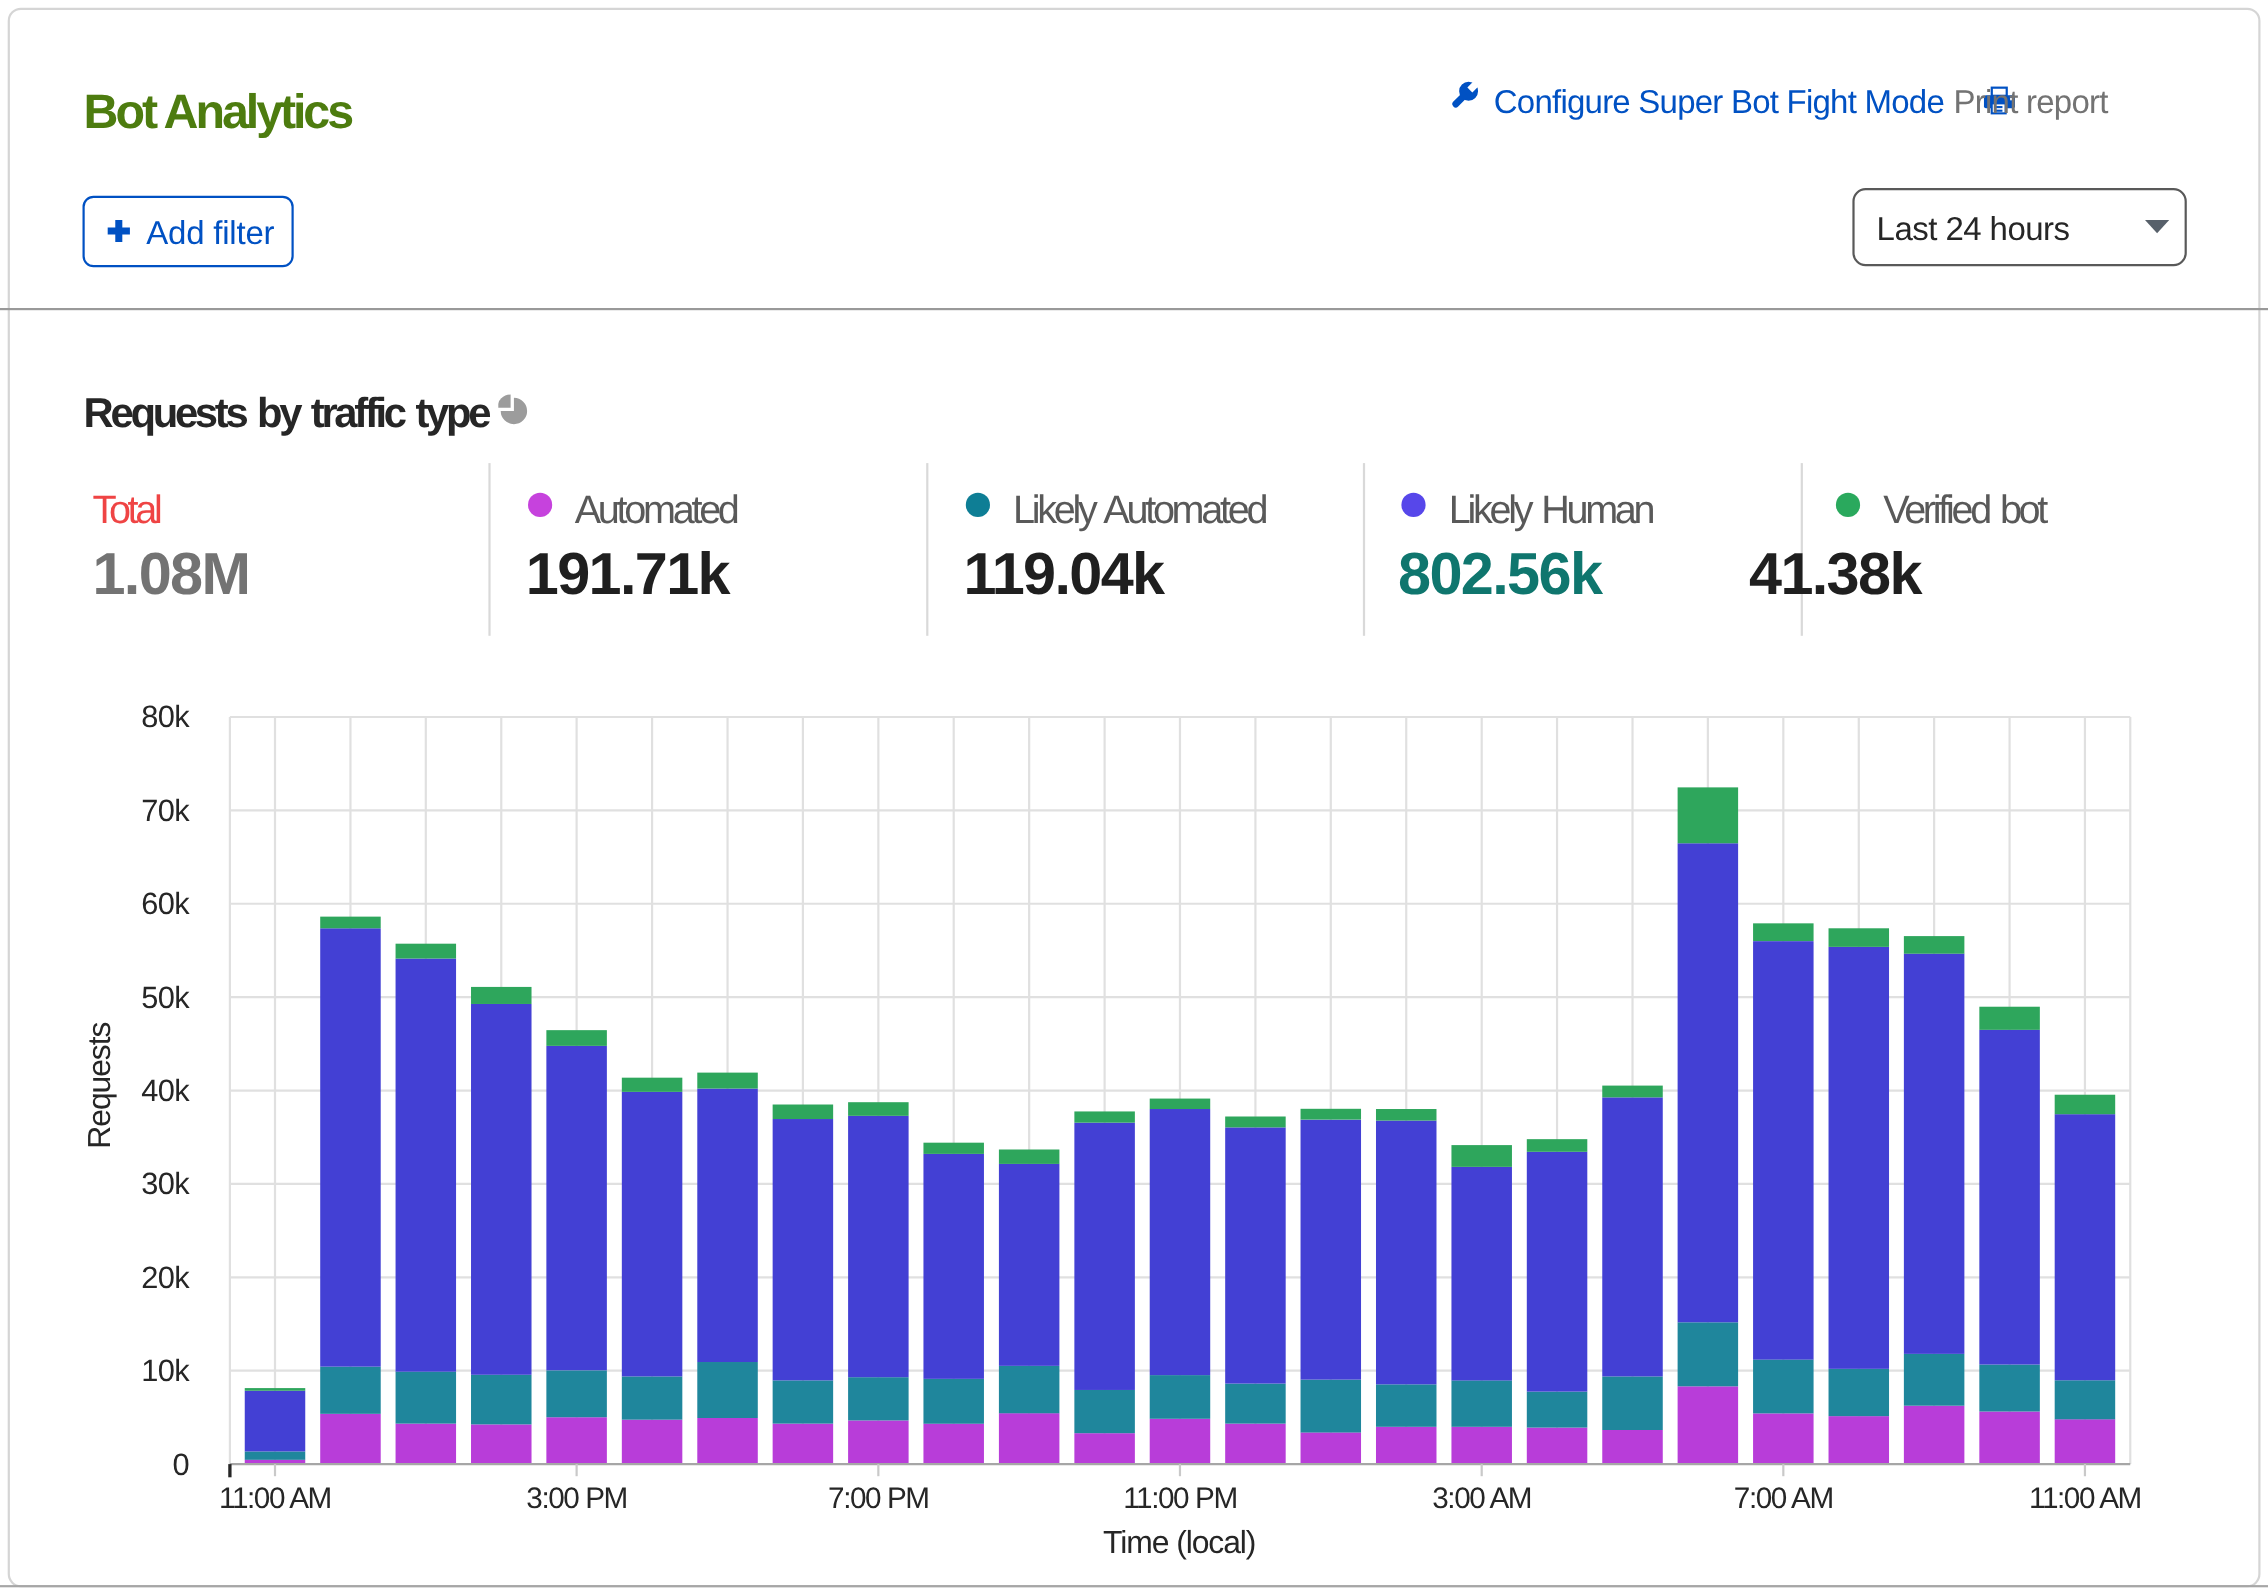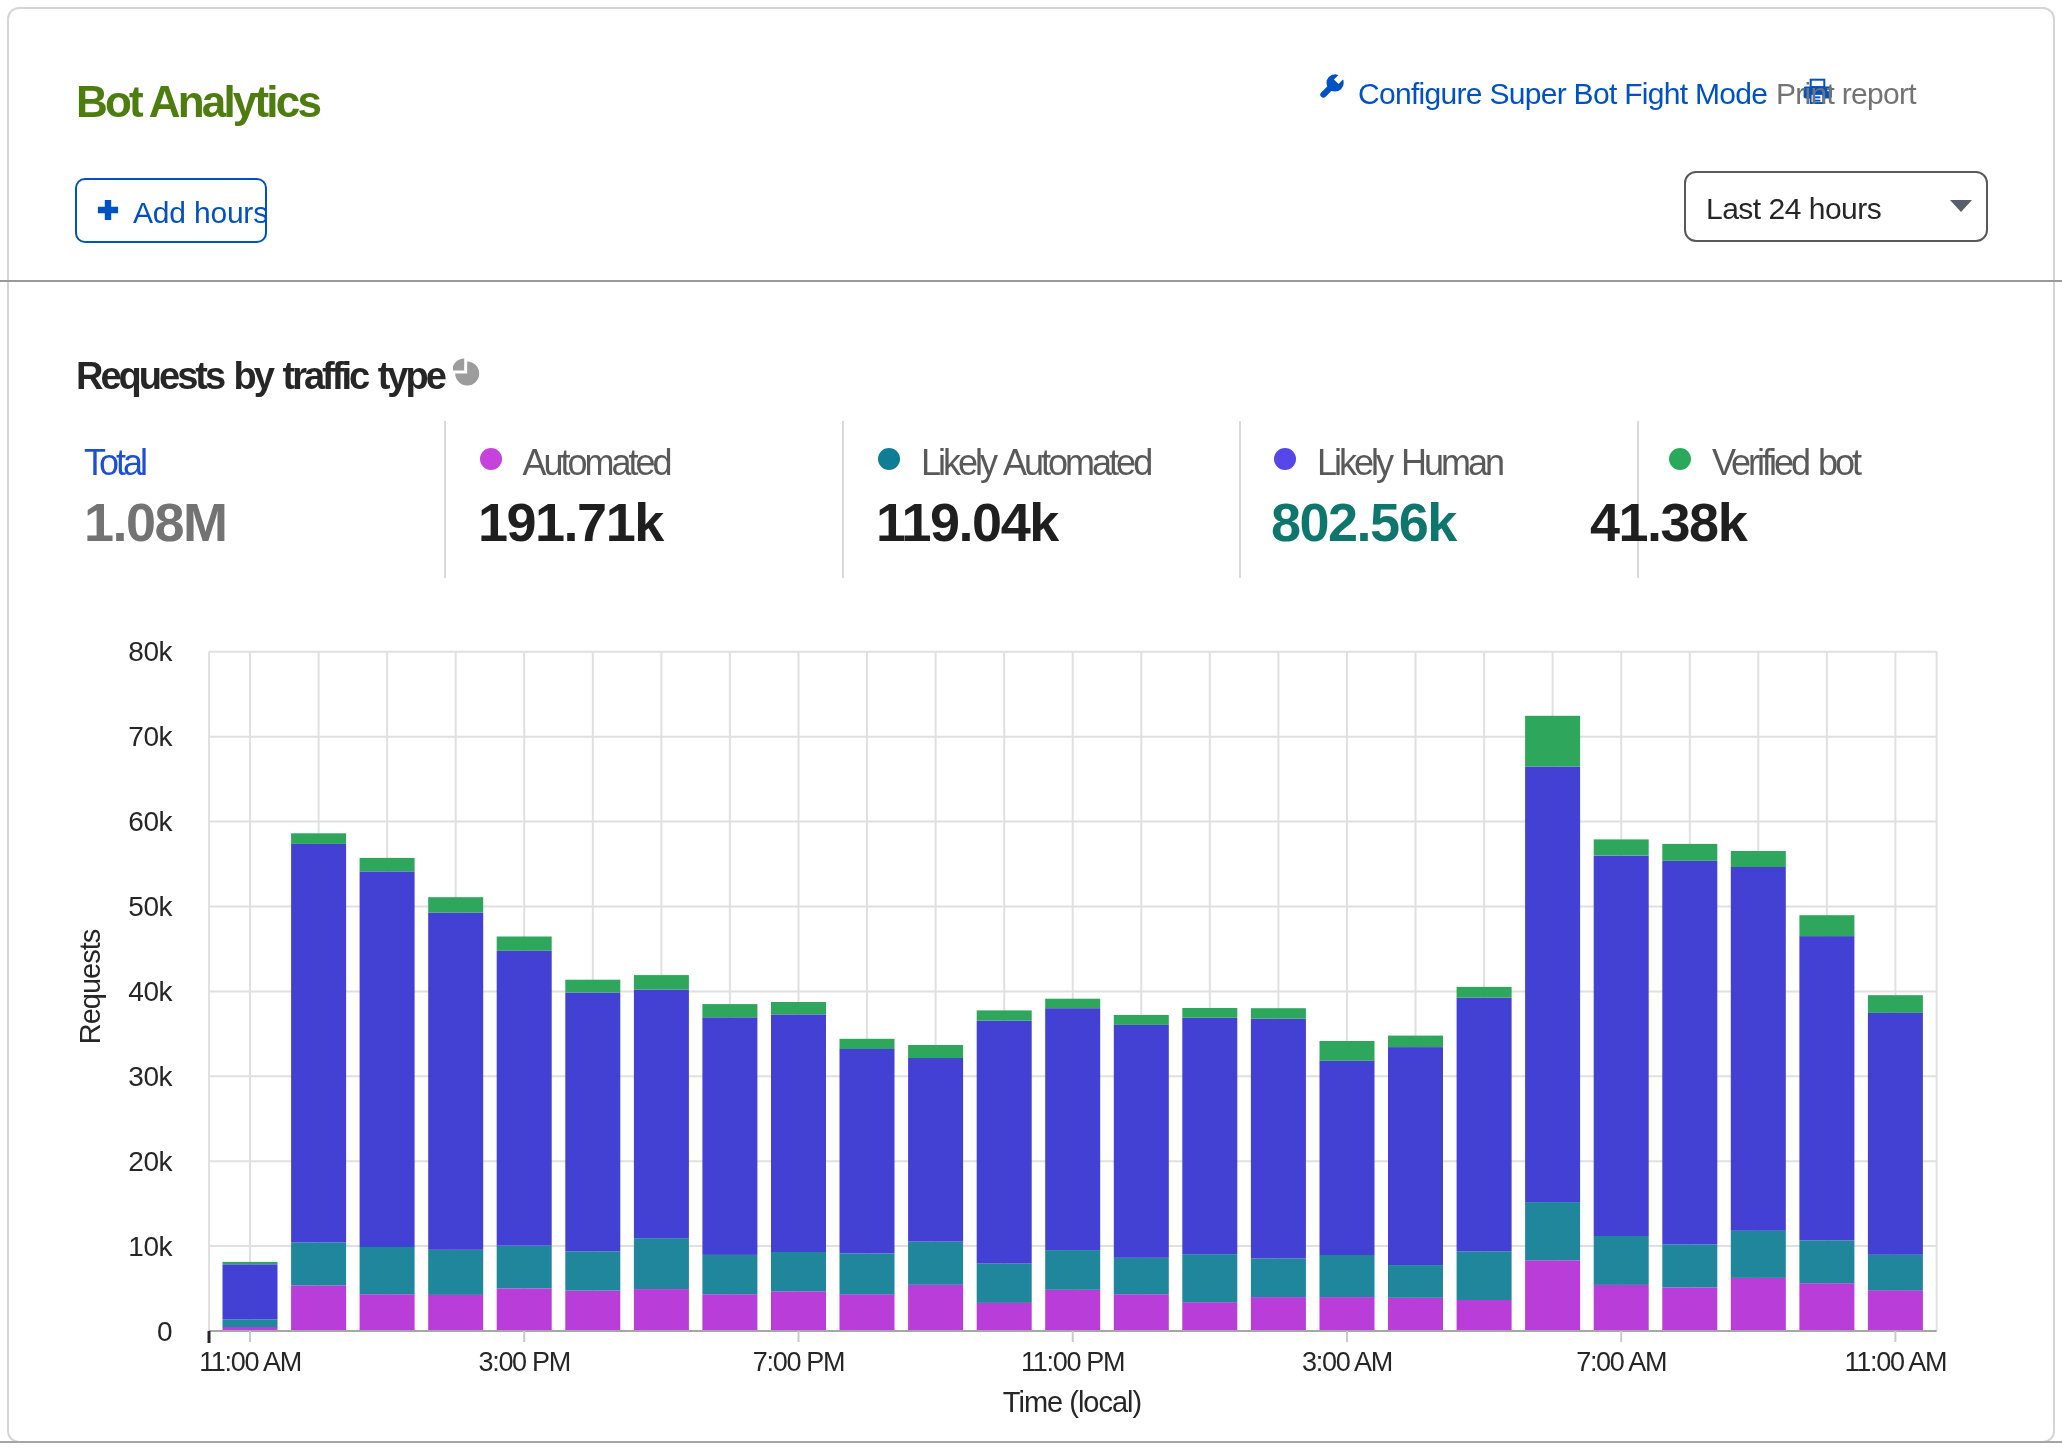--- a/index.html
+++ b/index.html
@@ -24,35 +24,35 @@
 <rect x="8.7" y="23" width="14.6" height="11" fill="#0051c3"></rect>
 <rect x="10.6" y="24.9" width="10.8" height="7.2" fill="#fff"></rect>
 <rect x="12.6" y="26.4" width="6.8" height="1.9" fill="#0051c3"></rect>
 <rect x="12.6" y="29.7" width="6.8" height="1.9" fill="#0051c3"></rect>
 </svg>
 <div class="abs" style="left:1776px;top:79.1px;font-size:30px;letter-spacing:-0.7px;word-spacing:0px;color:#737373;font-weight:normal;line-height:1;white-space:nowrap">Print report</div>
 <div class="abs" style="left:75px;top:178px;width:192px;height:65px;border:2px solid #0051c3;border-radius:10px"></div>
 <svg width="26" height="26" viewBox="0 0 26 26" style="position:absolute;left:95px;top:197px">
 <path d="M9.8 2.9 h6.4 v6.9 h6.9 v6.4 h-6.9 v6.9 h-6.4 v-6.9 H2.9 v-6.4 h6.9 Z" fill="#0051c3"></path>
 </svg>
-<div class="abs" style="left:133px;top:198.3px;font-size:30px;letter-spacing:-0.2px;word-spacing:0px;color:#0051c3;font-weight:normal;line-height:1;white-space:nowrap">Add hours</div>
+<div class="abs" style="left:133px;top:198.3px;font-size:30px;letter-spacing:-0.2px;word-spacing:0px;color:#0051c3;font-weight:normal;line-height:1;white-space:nowrap">Add filter</div>
 <div class="abs" style="left:1684px;top:171px;width:304px;height:71px;border:2px solid #595959;border-radius:12px"></div>
 <div class="abs" style="left:1706px;top:193.6px;font-size:30px;letter-spacing:-0.5px;word-spacing:0px;color:#262626;font-weight:normal;line-height:1;white-space:nowrap">Last 24 hours</div>
 <div class="abs" style="left:1950px;top:200px;width:0;height:0;border-left:11px solid transparent;border-right:11px solid transparent;border-top:12px solid #57606a"></div>
 <div class="abs" style="left:0;top:280px;width:2062px;height:2px;background:#999"></div>
 <div class="abs" style="left:76px;top:356.8px;font-size:38px;letter-spacing:-3.0px;word-spacing:3px;color:#262626;font-weight:bold;line-height:1;white-space:nowrap">Requests by traffic type</div>
 <svg width="34" height="34" viewBox="0 0 34 34" style="position:absolute;left:453px;top:356px">
 <path d="M14.2 17.6 L14.2 5.6 A12 12 0 1 1 2.2 17.6 Z" fill="#9c9c9c"></path>
 <path d="M11.2 14.6 L-0.8 14.6 A12 12 0 0 1 11.2 2.6 Z" fill="#9c9c9c"></path>
 </svg>
 <div class="abs" style="left:444px;top:421px;width:2px;height:157px;background:#d9d9d9"></div>
 <div class="abs" style="left:842px;top:421px;width:2px;height:157px;background:#d9d9d9"></div>
 <div class="abs" style="left:1239px;top:421px;width:2px;height:157px;background:#d9d9d9"></div>
 <div class="abs" style="left:1637px;top:421px;width:2px;height:157px;background:#d9d9d9"></div>
-<div class="abs" style="left:84px;top:445.0px;font-size:36px;letter-spacing:-3.0px;word-spacing:3px;color:#1d4ed8;font-weight:normal;line-height:1;white-space:nowrap">Total</div>
+<div class="abs" style="left:84px;top:445.0px;font-size:36px;letter-spacing:-3.0px;word-spacing:3px;color:#ef4444;font-weight:normal;line-height:1;white-space:nowrap">Total</div>
 <div class="abs" style="left:84px;top:495.1px;font-size:54px;letter-spacing:-1.5px;word-spacing:0px;color:#737373;font-weight:bold;line-height:1;white-space:nowrap">1.08M</div>
 <div class="abs" style="left:479.5px;top:448.4px;width:22px;height:22px;border-radius:50%;background:#c642dd"></div>
 <div class="abs" style="left:522.5px;top:445.0px;font-size:36px;letter-spacing:-3.0px;word-spacing:3px;color:#595959;font-weight:normal;line-height:1;white-space:nowrap">Automated</div>
 <div class="abs" style="left:478px;top:495.1px;font-size:54px;letter-spacing:-1.5px;word-spacing:0px;color:#1f1f1f;font-weight:bold;line-height:1;white-space:nowrap">191.71k</div>
 <div class="abs" style="left:878px;top:448.4px;width:22px;height:22px;border-radius:50%;background:#0e7e95"></div>
 <div class="abs" style="left:921px;top:445.0px;font-size:36px;letter-spacing:-3.0px;word-spacing:3px;color:#595959;font-weight:normal;line-height:1;white-space:nowrap">Likely Automated</div>
 <div class="abs" style="left:876px;top:495.1px;font-size:54px;letter-spacing:-1.5px;word-spacing:0px;color:#1f1f1f;font-weight:bold;line-height:1;white-space:nowrap">119.04k</div>
 <div class="abs" style="left:1274px;top:448.4px;width:22px;height:22px;border-radius:50%;background:#5747ea"></div>
 <div class="abs" style="left:1317px;top:445.0px;font-size:36px;letter-spacing:-3.0px;word-spacing:3px;color:#595959;font-weight:normal;line-height:1;white-space:nowrap">Likely Human</div>
 <div class="abs" style="left:1271px;top:495.1px;font-size:54px;letter-spacing:-1.5px;word-spacing:0px;color:#0f766e;font-weight:bold;line-height:1;white-space:nowrap">802.56k</div>

